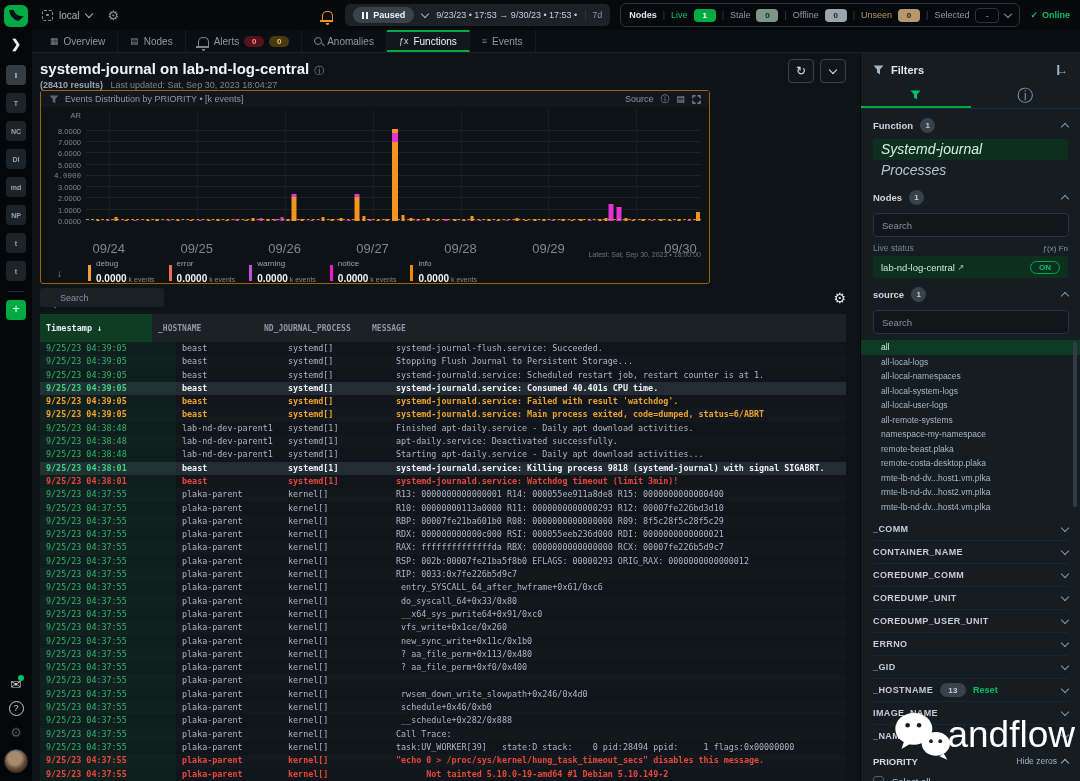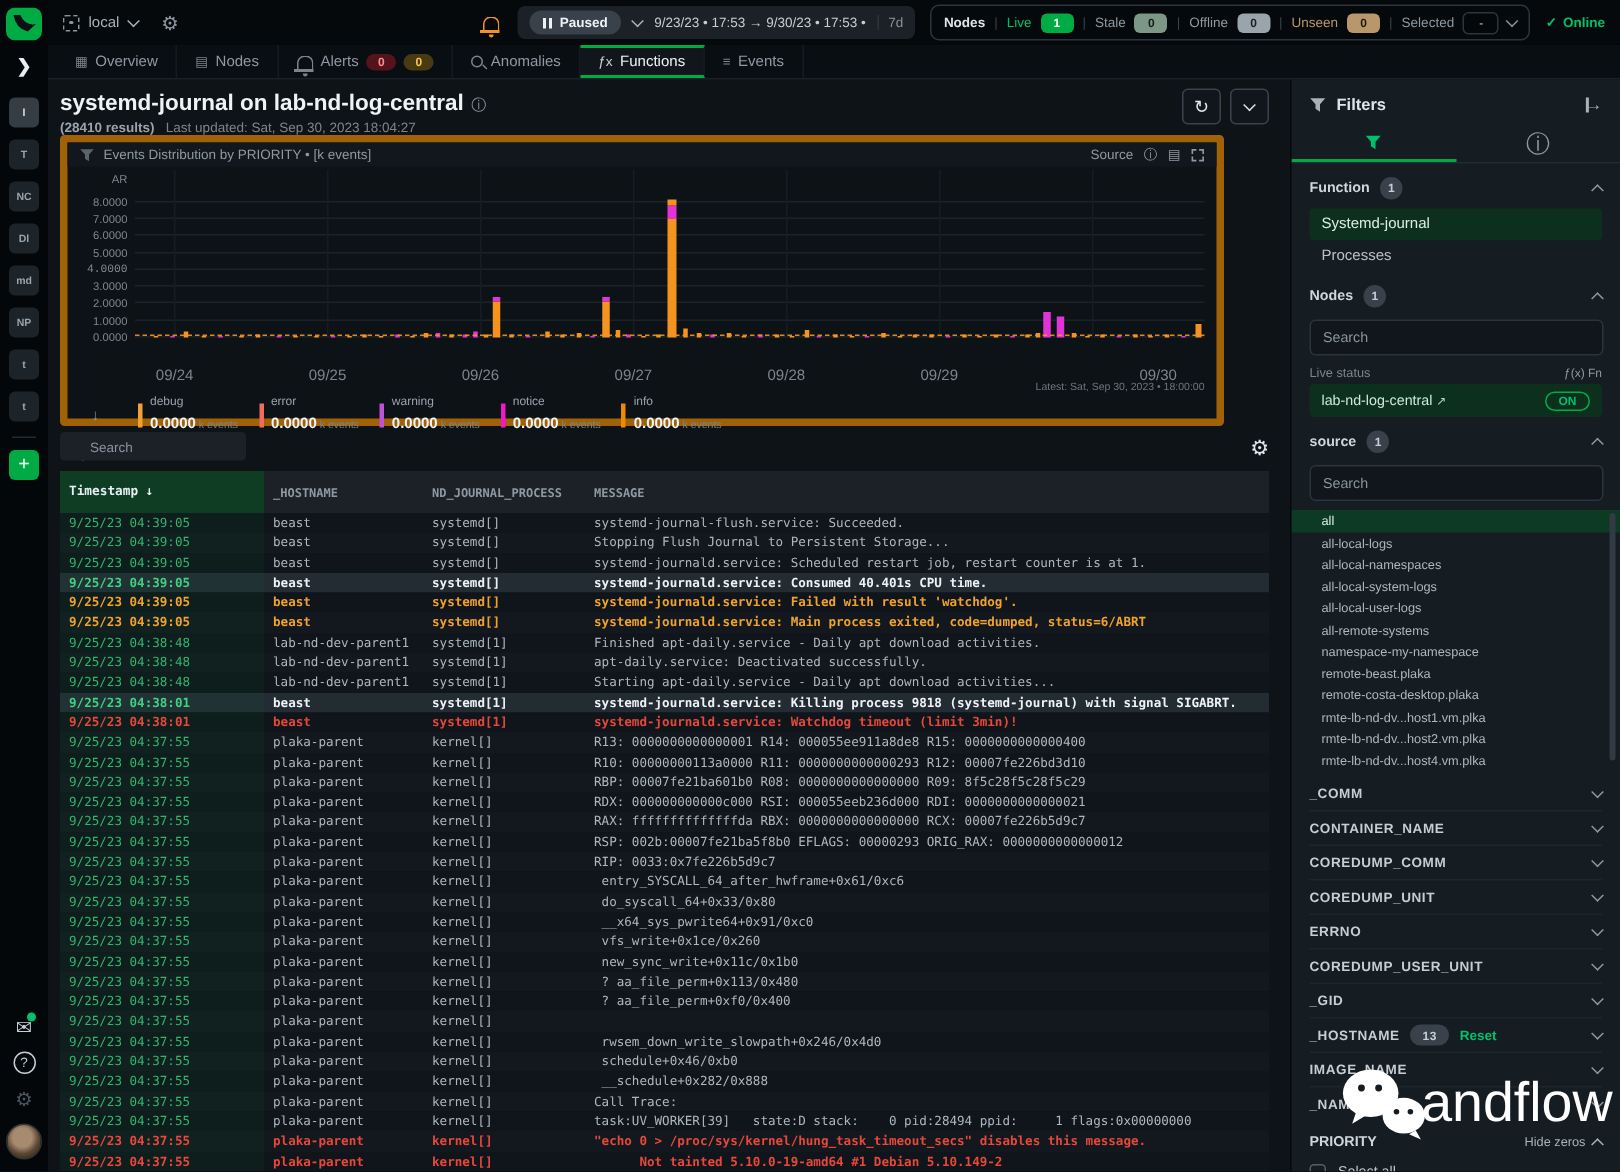--- a/index.html
+++ b/index.html
@@ -70,33 +70,33 @@
   
   #main{position:absolute;left:32px;top:52px;width:828px;bottom:0;background:#0e1318;}
   #page-title{position:absolute;left:8px;top:8px;font-size:15px;font-weight:bold;color:#eef3f7;}
   #title-info{color:#8a949d;font-size:10px;font-weight:normal;margin-left:5px;}
   #hdr-btns{position:absolute;right:14px;top:7px;display:flex;gap:6px;}
   .hbtn{width:24px;height:22px;border:1px solid #3a434b;border-radius:4px;color:#dfe6eb;display:flex;align-items:center;justify-content:center;font-size:12px;cursor:pointer;background:#10161c;}
   #subtitle{position:absolute;left:8px;top:28px;font-size:9px;color:#7d868e;}
   #subtitle b{color:#9aa4ad;}
 
   
-  #chart{position:absolute;left:8px;top:38px;width:776px;height:194px;background:#0d1217;border:5px solid #a16207;border-radius:3px;box-sizing:border-box;}
+  #chart{position:absolute;left:8px;top:38px;width:670px;height:194px;background:#0d1217;border:1px solid #a16207;border-radius:3px;box-sizing:border-box;}
   #chart-hd{height:16px;display:flex;align-items:center;padding:0 8px;font-size:9px;color:#8f99a2;background:#11171d;gap:6px;}
   #chart-hd .right{margin-left:auto;display:flex;gap:7px;align-items:center;color:#8f99a2;}
   #plot{position:absolute;left:45px;right:8px;top:18px;height:128px;}
   .gline{position:absolute;left:0;right:0;height:1px;background:#1a222a;}
   .vline{position:absolute;top:0;bottom:16px;width:1px;background:#151d24;}
   .ylab{position:absolute;right:100%;margin-right:5px;font-size:7.5px;color:#7d868e;white-space:nowrap;transform:translateY(-50%);}
   #ar-lab{position:absolute;right:100%;margin-right:5px;top:2px;font-size:7.5px;color:#7d868e;}
   #ylab-rot{position:absolute;left:-42px;top:60px;transform:rotate(-90deg);font-size:7px;color:#6c757d;}
   .bar{position:absolute;transform:translateX(-50%);}
   #baseline{position:absolute;left:0;right:0;bottom:17px;border-top:1px dashed #f59321;opacity:.9;}
   #xticks{position:absolute;left:45px;right:8px;top:150px;height:10px;}
-  .xt{position:absolute;transform:translateX(-50%);font-size:10px;color:#7d868e;}
+  .xt{position:absolute;transform:translateX(-50%);font-size:13px;color:#7d868e;}
   #latest{position:absolute;right:8px;top:160px;font-size:7px;color:#6c757d;}
   #legend{position:absolute;left:8px;right:8px;top:172px;height:20px;display:flex;align-items:center;gap:14px;}
   #legend-arrow{color:#8f99a2;font-size:10px;margin:0 12px 0 8px;}
   .litem{display:flex;align-items:center;gap:5px;}
   .lswatch{width:3px;height:16px;}
   .lname{font-size:8px;color:#9aa4ad;display:block;line-height:8px;}
   .lval{font-size:10px;font-weight:bold;color:#eef3f7;line-height:11px;}
   .lunit{font-size:7px;color:#7d868e;font-weight:normal;}
 
   
@@ -104,21 +104,21 @@
   #tbl-search{position:absolute;left:0;top:0;width:124px;height:19px;background:#1b2127;border:none;border-radius:3px;color:#dfe6eb;
               font-size:9px;padding:0 6px 0 20px;box-sizing:border-box;outline:none;}
   #tbl-search::placeholder{color:#8a949d;}
   #search-mag{position:absolute;left:6px;top:5px;color:#8a949d;}
   #tbl-gear{position:absolute;right:0;top:2px;color:#dfe6eb;font-size:14px;cursor:pointer;}
 
   
   #table{position:absolute;left:8px;top:262px;width:806px;bottom:0;overflow:hidden;font-family:"DejaVu Sans Mono",monospace;}
   #thead{display:flex;height:28px;background:#1b2127;align-items:stretch;font-size:8px;font-weight:bold;color:#8f99a2;}
   .th{display:flex;align-items:center;padding-left:6px;box-sizing:border-box;}
-  #th-ts{width:136px;background:#0e3d24;color:#e6eef4;font-size:8.5px;gap:5px;cursor:pointer;}
+  #th-ts{width:112px;background:#0e3d24;color:#e6eef4;font-size:8.5px;gap:5px;cursor:pointer;}
   #th-host{width:106px;}
   #th-proc{width:108px;}
   #th-msg{flex:1;}
   .row{display:flex;height:13.3px;line-height:13.3px;font-size:8.4px;white-space:pre;cursor:pointer;}
   .row:nth-child(even){background:#12181e;}
   .row:nth-child(odd){background:#0f151a;}
   .row.b{background:#232b33;}
   .c-ts{width:136px;padding-left:6px;box-sizing:border-box;color:#31b46c;background:rgba(0,150,65,0.07);overflow:hidden;}
   .c-host{width:106px;padding-left:6px;box-sizing:border-box;overflow:hidden;}
   .c-proc{width:108px;padding-left:6px;box-sizing:border-box;overflow:hidden;}
@@ -135,21 +135,21 @@
   #rightbar{position:absolute;left:860px;top:52px;width:220px;bottom:0;background:#151c22;border-left:1px solid #05080b;box-sizing:border-box;overflow:hidden;}
   #fl-head{display:flex;align-items:center;gap:7px;padding:12px 12px 8px;color:#dfe6eb;font-size:11px;font-weight:bold;}
   #fl-collapse{margin-left:auto;color:#aab3bb;font-size:11px;cursor:pointer;display:flex;align-items:center;}
   #fl-collapse .bar{display:inline-block;width:1.5px;height:10px;background:#aab3bb;margin-left:1px;}
   #fl-tabs{display:flex;height:24px;border-bottom:1px solid #232b32;}
   .fl-tab{flex:1;display:flex;align-items:center;justify-content:center;cursor:pointer;color:#8f99a2;}
   .fl-tab.active{color:#00c16a;border-bottom:2px solid #00ab44;}
   .sec-hd{display:flex;align-items:center;gap:7px;padding:9px 12px 6px;color:#cfd6dc;font-size:9.5px;font-weight:bold;}
   .cnt{min-width:15px;height:15px;border-radius:50%;background:#39424a;color:#c6cdd4;font-size:8px;font-weight:bold;display:inline-flex;align-items:center;justify-content:center;}
   .sec-hd .chev{margin-left:auto;color:#8f99a2;}
-  .fitem{margin:0 12px;padding:0 8px;height:21px;line-height:21px;font-size:10px;color:#b9c2c9;border-radius:2px;cursor:pointer;}
+  .fitem{margin:0 12px;padding:0 8px;height:21px;line-height:21px;font-size:14px;color:#b9c2c9;border-radius:2px;cursor:pointer;font-style:italic;}
   .fitem.sel{background:#0d2f1d;color:#d9efe2;}
   .fsearch{display:block;margin:2px 12px 6px;width:196px;height:24px;box-sizing:border-box;background:#10161b;border:1px solid #2b343c;border-radius:4px;
            color:#dfe6eb;font-size:9.5px;padding:0 8px;outline:none;}
   .fsearch::placeholder{color:#8a949d;}
   #live-row{display:flex;align-items:center;margin:4px 12px 3px;font-size:8.5px;color:#7d868e;}
   #live-fn{margin-left:auto;color:#8f99a2;font-size:8px;}
   #node-row{display:flex;align-items:center;margin:0 12px;padding:0 8px;height:22px;background:#0d2f1d;border-radius:3px;font-size:9.5px;color:#cfe8d8;cursor:pointer;}
   #node-on{margin-left:auto;border:1px solid #00ab44;color:#00c16a;font-size:8px;font-weight:bold;border-radius:9px;padding:1px 8px;}
   #src-list{position:relative;margin:2px 0 4px;}
   .sopt{padding:0 20px;height:14.5px;line-height:14.5px;font-size:8.5px;color:#aeb7bf;cursor:pointer;white-space:nowrap;overflow:hidden;}
@@ -577,25 +577,25 @@
       </div>
       <div class="crow">
         <span>COREDUMP_COMM</span>
         <span class="chev"></span>
       </div>
       <div class="crow">
         <span>COREDUMP_UNIT</span>
         <span class="chev"></span>
       </div>
       <div class="crow">
+        <span>COREDUMP_USER_UNIT</span>
+        <span class="chev"></span>
+      </div>
+      <div class="crow">
         <span>ERRNO</span>
-        <span class="chev"></span>
-      </div>
-      <div class="crow">
-        <span>COREDUMP_USER_UNIT</span>
         <span class="chev"></span>
       </div>
       <div class="crow">
         <span>_GID</span>
         <span class="chev"></span>
       </div>
       <div class="crow">
         <span>_HOSTNAME</span>
         <span class="pillcnt">13</span>
         <span class="act">Reset</span>

